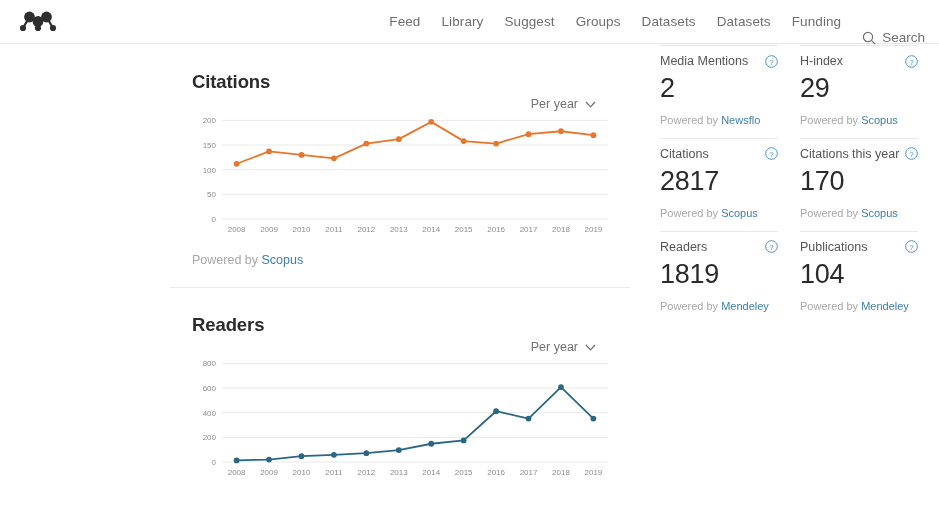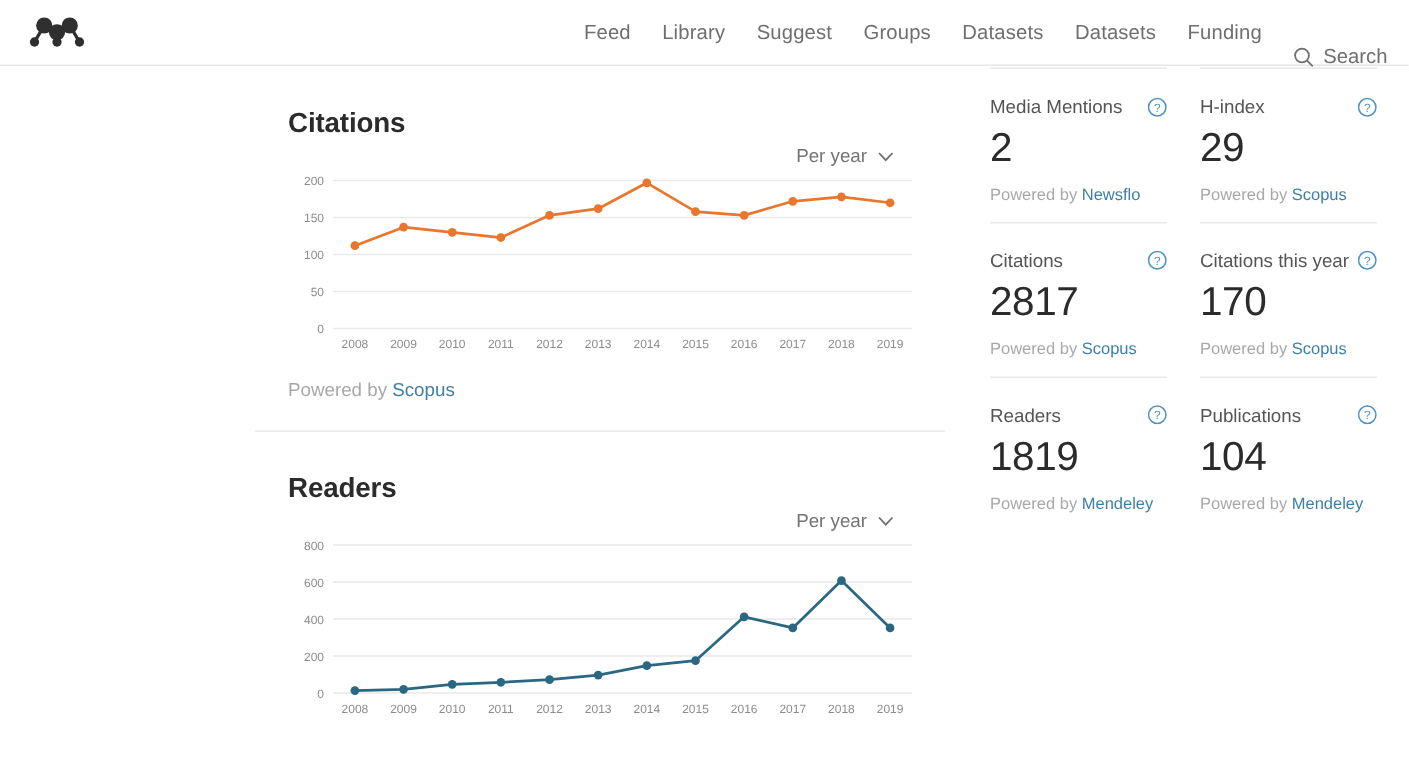--- a/index.html
+++ b/index.html
@@ -136,21 +136,20 @@
     padding-bottom: 12px;
     border-top: 1px solid #e9e9e9;
     position: relative;
   }
   .stat-head {
     display: flex;
     align-items: center;
     font-size: 12.5px;
     color: #555555;
     height: 18px;
-    margin-top: 10px;
     white-space: nowrap;
   }
   .stat-label { }
   .info-icon {
     margin-left: auto;
     width: 13px;
     height: 13px;
     flex: 0 0 13px;
     cursor: pointer;
   }

